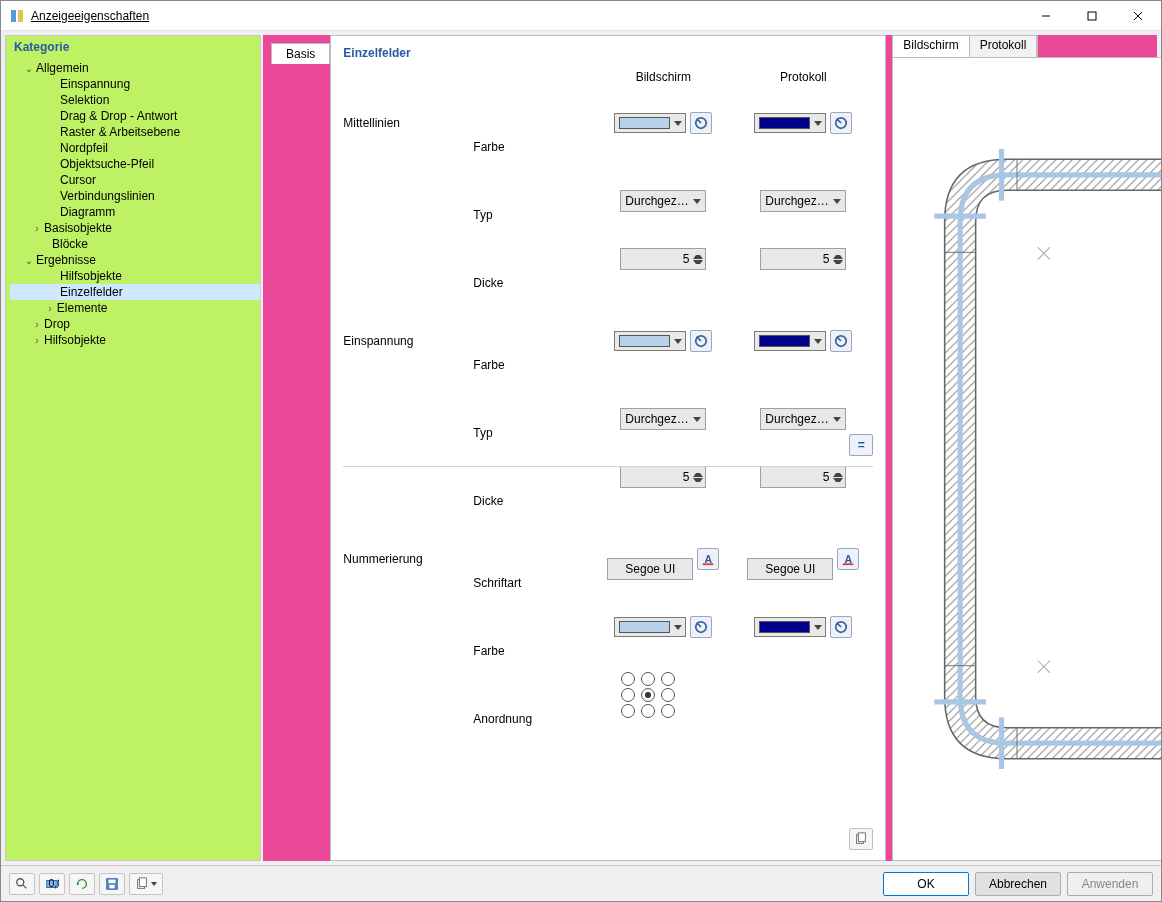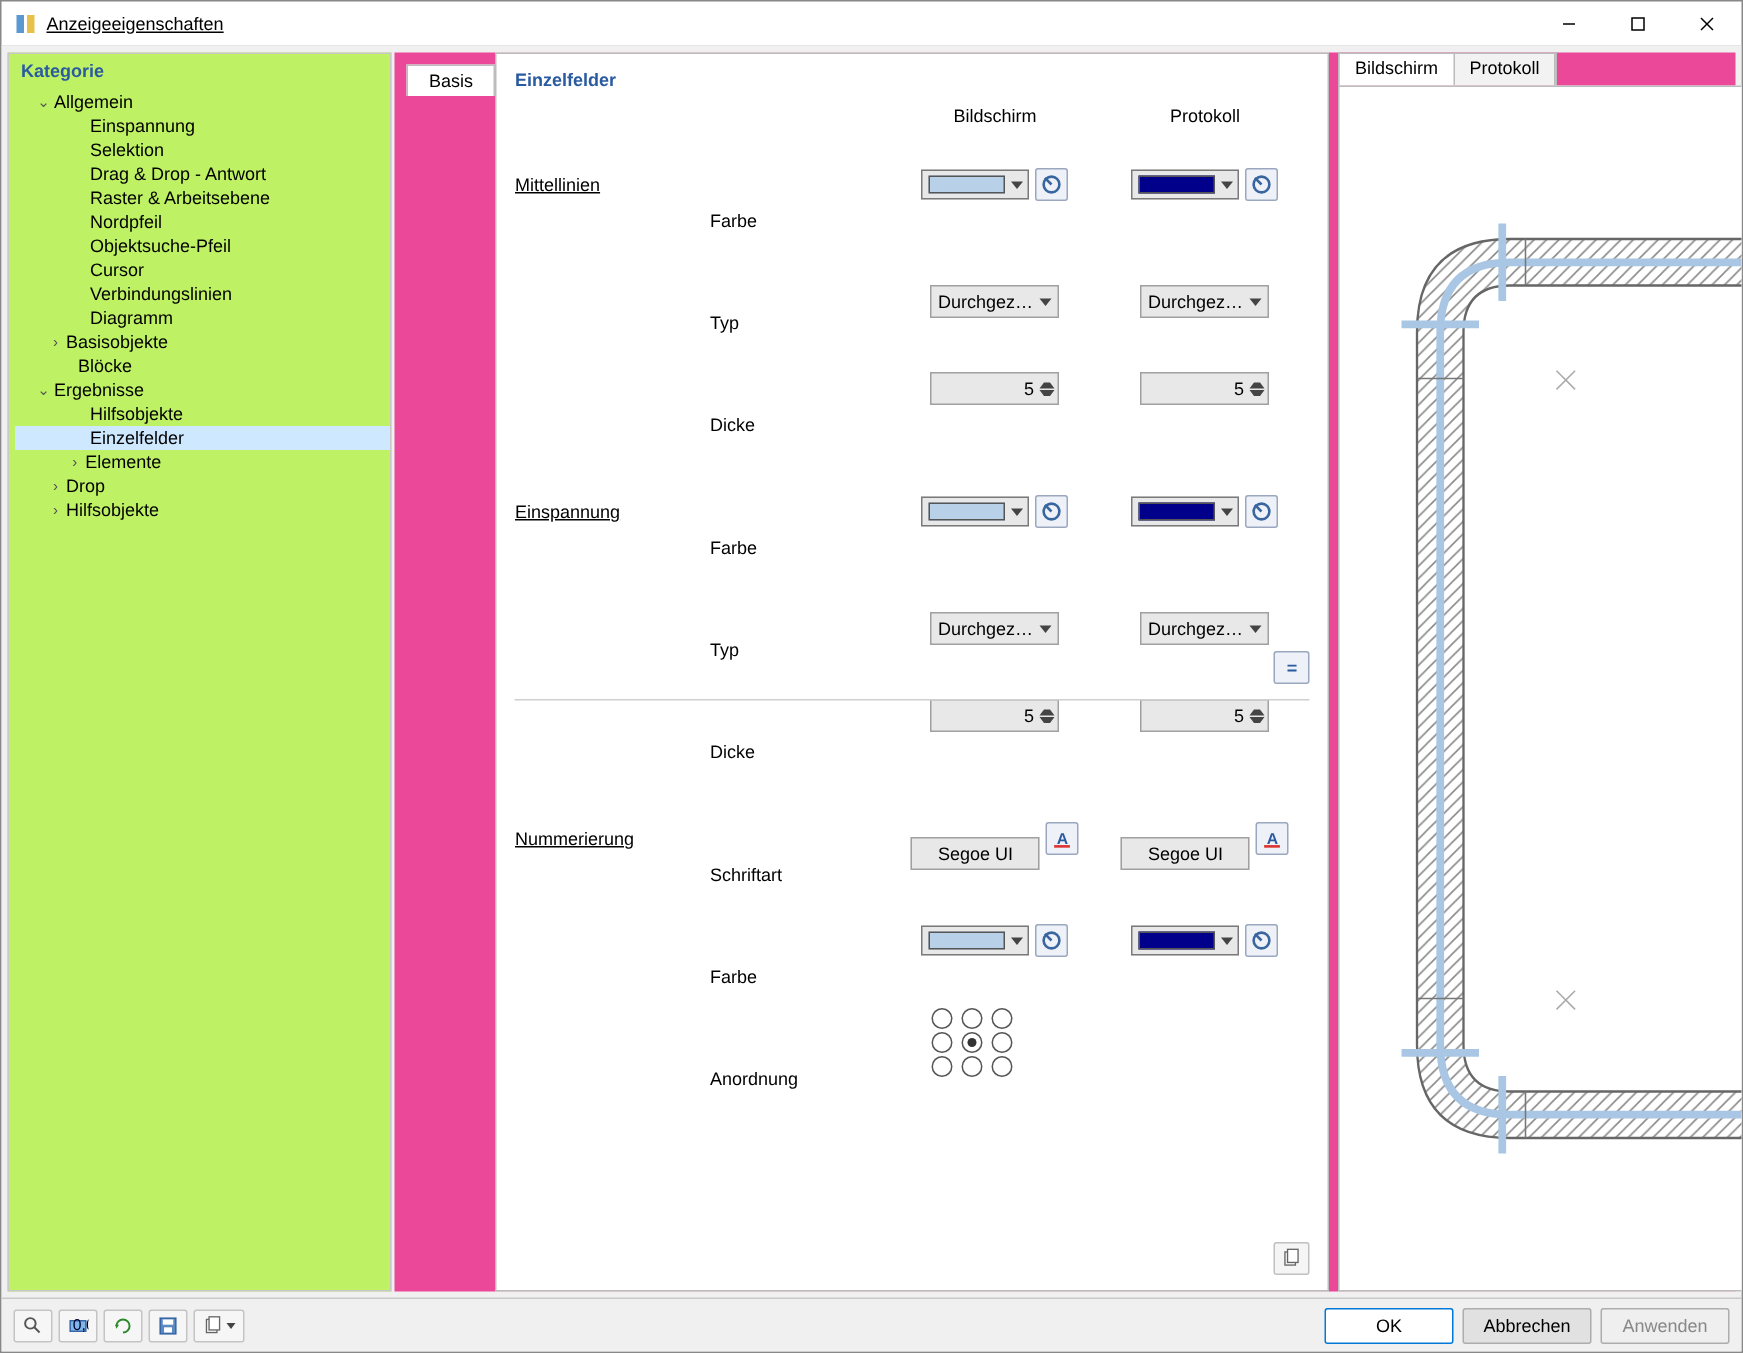--- a/index.html
+++ b/index.html
@@ -26,21 +26,21 @@
   .mainpanel { flex:1; display:flex; flex-direction:row; background:#ec4899; min-width:0;}
   .tabstrip { height:24px; display:flex; align-items:flex-end; padding-left:8px; margin-top:4px; }
   .tab { background:#fff; border:1px solid #bcbcbc; border-bottom:none; padding:3px 14px; font-size:12px; position:relative; top:1px; }
 
   .panel-row { flex:1; display:flex; gap:6px; min-height:0; }
   .settings-panel { flex:1; background:#fff; border:1px solid #bcbcbc; padding:10px 12px; display:flex; flex-direction:column; position:relative; }
   .settings-title { color:#2a5aa0; font-weight:600; margin-bottom:10px; }
 
   .grid { display:grid; grid-template-columns: 130px 120px 140px 140px; row-gap:6px; align-items:center; }
   .grid .colhead { text-align:center; color:#000; margin-bottom:2px; }
-  .grid .group-label { color:#000;text-decoration:underline; }
+  .grid .group-label { color:#000; }
   .grid .field-label { color:#000;margin-top:48px; }
 
   .color-combo { display:flex; align-items:center; height:22px; gap:4px; justify-content:center; }
   .swatch { width:72px; height:20px; border:1px solid #7a7a7a; display:flex; align-items:center; justify-content:flex-end; padding-right:3px; background:#e8e8e8;}
   .swatch-inner { flex:1; height:12px; margin:0 4px; border:1px solid #555; }
   .dd { width:0; height:0; border-left:4px solid transparent; border-right:4px solid transparent; border-top:5px solid #444; }
   .iconbtn { width:22px; height:22px; border:1px solid #9aa7bf; background:#eef2f8; display:flex; align-items:center; justify-content:center; border-radius:2px; }
   .iconbtn svg { width:14px; height:14px; }
 
   .type-combo, .font-combo { width:86px; height:22px; border:1px solid #a0a0a0; background:#e8e8e8; display:flex; align-items:center; justify-content:space-between; padding:0 4px;margin-top:20px; }

